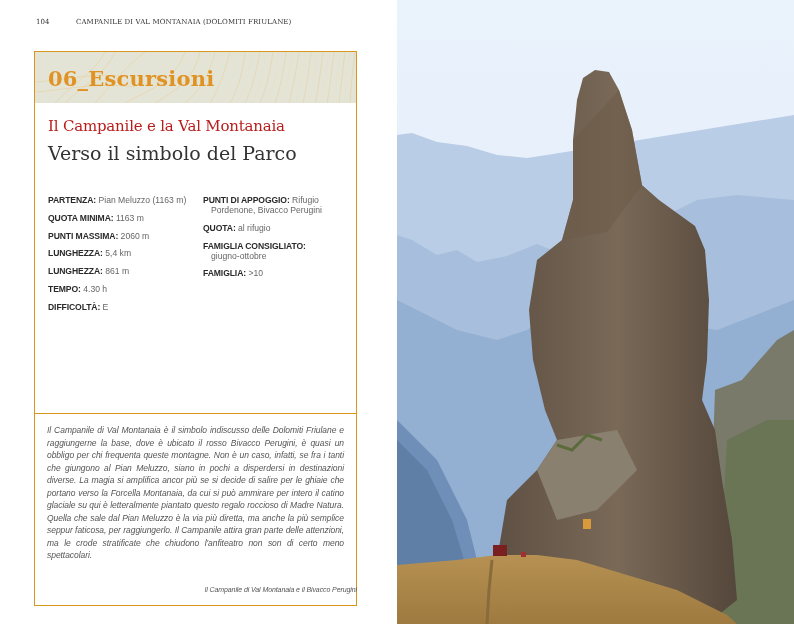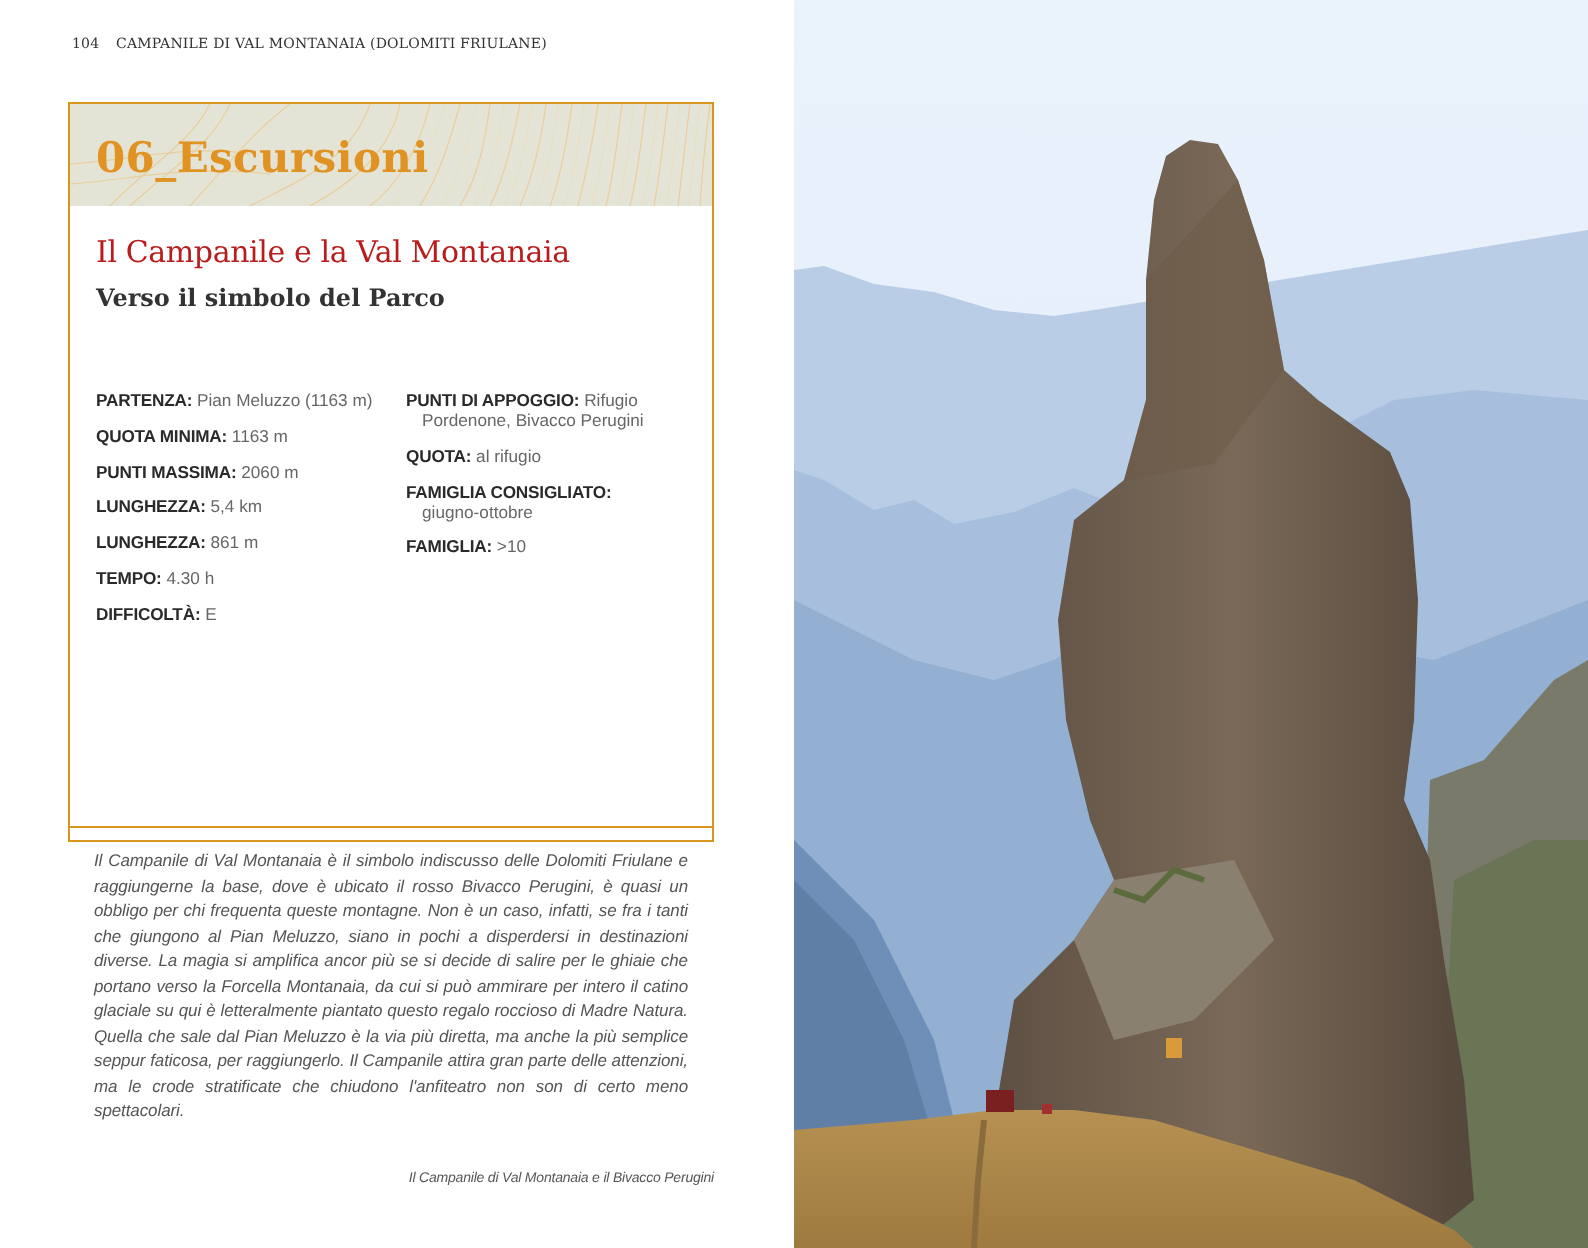--- a/index.html
+++ b/index.html
@@ -6,47 +6,46 @@
   html, body { width: 794px; height: 624px; overflow: hidden; background: #ffffff; }
   body { position: relative; font-family: "Liberation Sans", sans-serif; color: #333; }
 
   .left-page { position: absolute; left: 0; top: 0; width: 397px; height: 624px; background: #ffffff; }
 
   .running-head {
     position: absolute; left: 36px; top: 18px;
     font-family: "DejaVu Serif", serif; font-size: 7px; letter-spacing: 0.1px; color: #333;
     white-space: nowrap;
   }
-  .running-head .pg { margin-right: 6px; }
+  .running-head .pg { margin-right: 24px; }
 
   .card {
-    position: absolute; left: 34px; top: 51px; width: 323px; height: 370px;
+    position: absolute; left: 34px; top: 51px; width: 323px; height: 555px;
     border: 1.3px solid #d9961f; background: #fff;
   }
   .card-band {
     position: absolute; left: 0; top: 0; right: 0; height: 51px;
     background: #e4e4d6; overflow: hidden;
   }
   .card-band svg { position: absolute; left: 0; top: 0; }
   .section-title {
     position: absolute; left: 13px; top: 14px;
     font-family: "DejaVu Serif", serif; font-weight: bold; font-size: 21px; color: #e09323;
     letter-spacing: 0.2px;
   }
 
   .main-title {
     position: absolute; left: 13px; top: 65px;
     font-family: "DejaVu Serif", serif; font-size: 15px; color: #b91c1c; letter-spacing: -0.2px;
     white-space: nowrap;
   }
   .sub-title {
     position: absolute; left: 13px; top: 90px;
-    font-family: "DejaVu Serif", serif; font-size: 12px; color: #333;
+    font-family: "DejaVu Serif", serif; font-size: 19px; color: #333;
     white-space: nowrap;
-    font-weight: bold;
   }
 
   .facts { position: absolute; top: 143px; font-size: 8.6px; line-height: 10px; color: #333; }
   .facts.col1 { left: 13px; width: 160px; }
   .facts.col2 { left: 168px; width: 150px; }
   .fact { margin-bottom: 7.8px; }
   .fact .k { font-weight: bold; color: #2a2a2a; letter-spacing: -0.1px; }
   .fact .v { color: #666; }
   .fact .indent { padding-left: 8px; display: block; }
 

